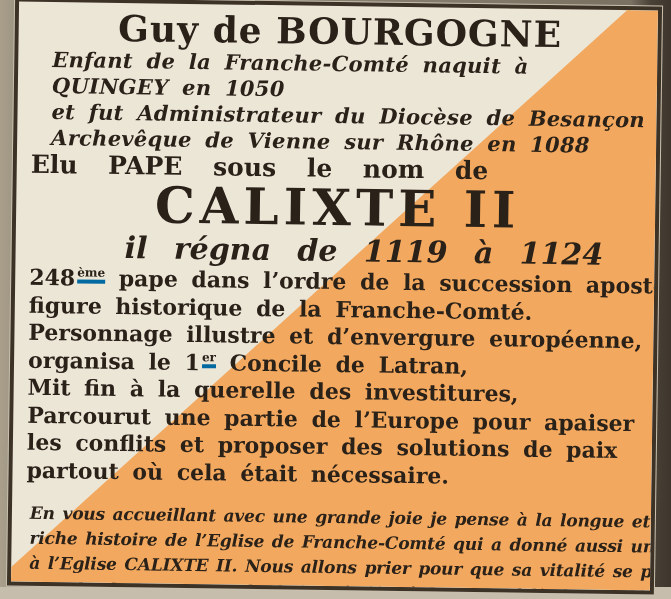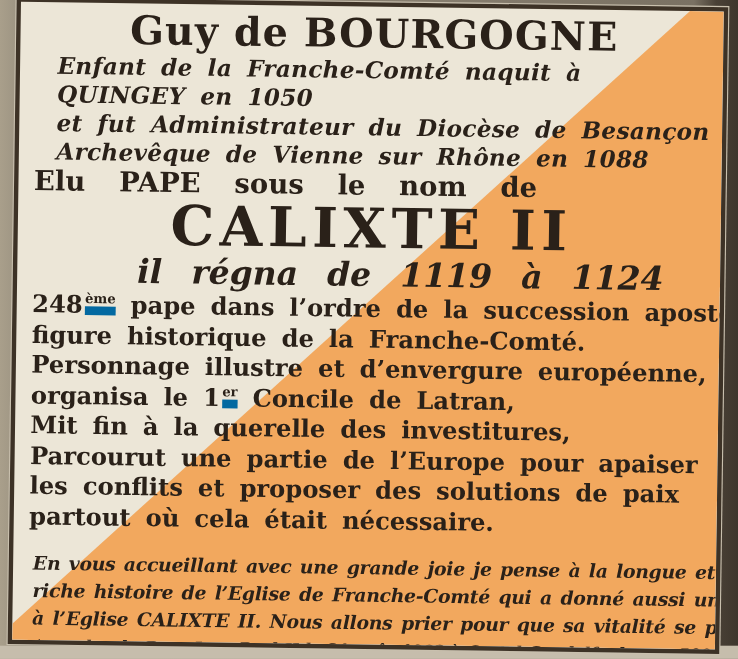--- a/index.html
+++ b/index.html
@@ -59,21 +59,21 @@
     font-style: italic; font-size: 30px; line-height: 33px;
     margin-left: 95px; word-spacing: 16px;
   }
   .bodytext { margin-top: 1px; }
   .bline {
     font-size: 22px; line-height: 27.5px; word-spacing: 6px;
     white-space: nowrap;
   }
   .bline sup {
     font-size: 12px; vertical-align: 9px;
-    border-bottom: 8px solid #0369a1;
+    border-bottom: 4px solid #0369a1;
     margin-left: 2px; line-height: 0; margin-top: 12px;
   }
   .quote { margin-top: 17px; margin-left: 4px; }
   .qline {
     font-style: italic; font-size: 17px; line-height: 25px;
     letter-spacing: -0.2px; word-spacing: 2px; white-space: nowrap;
   }
   .attribution {
     font-style: italic; font-size: 14.5px; line-height: 24px;
     letter-spacing: -0.2px; word-spacing: 1px; white-space: nowrap;

